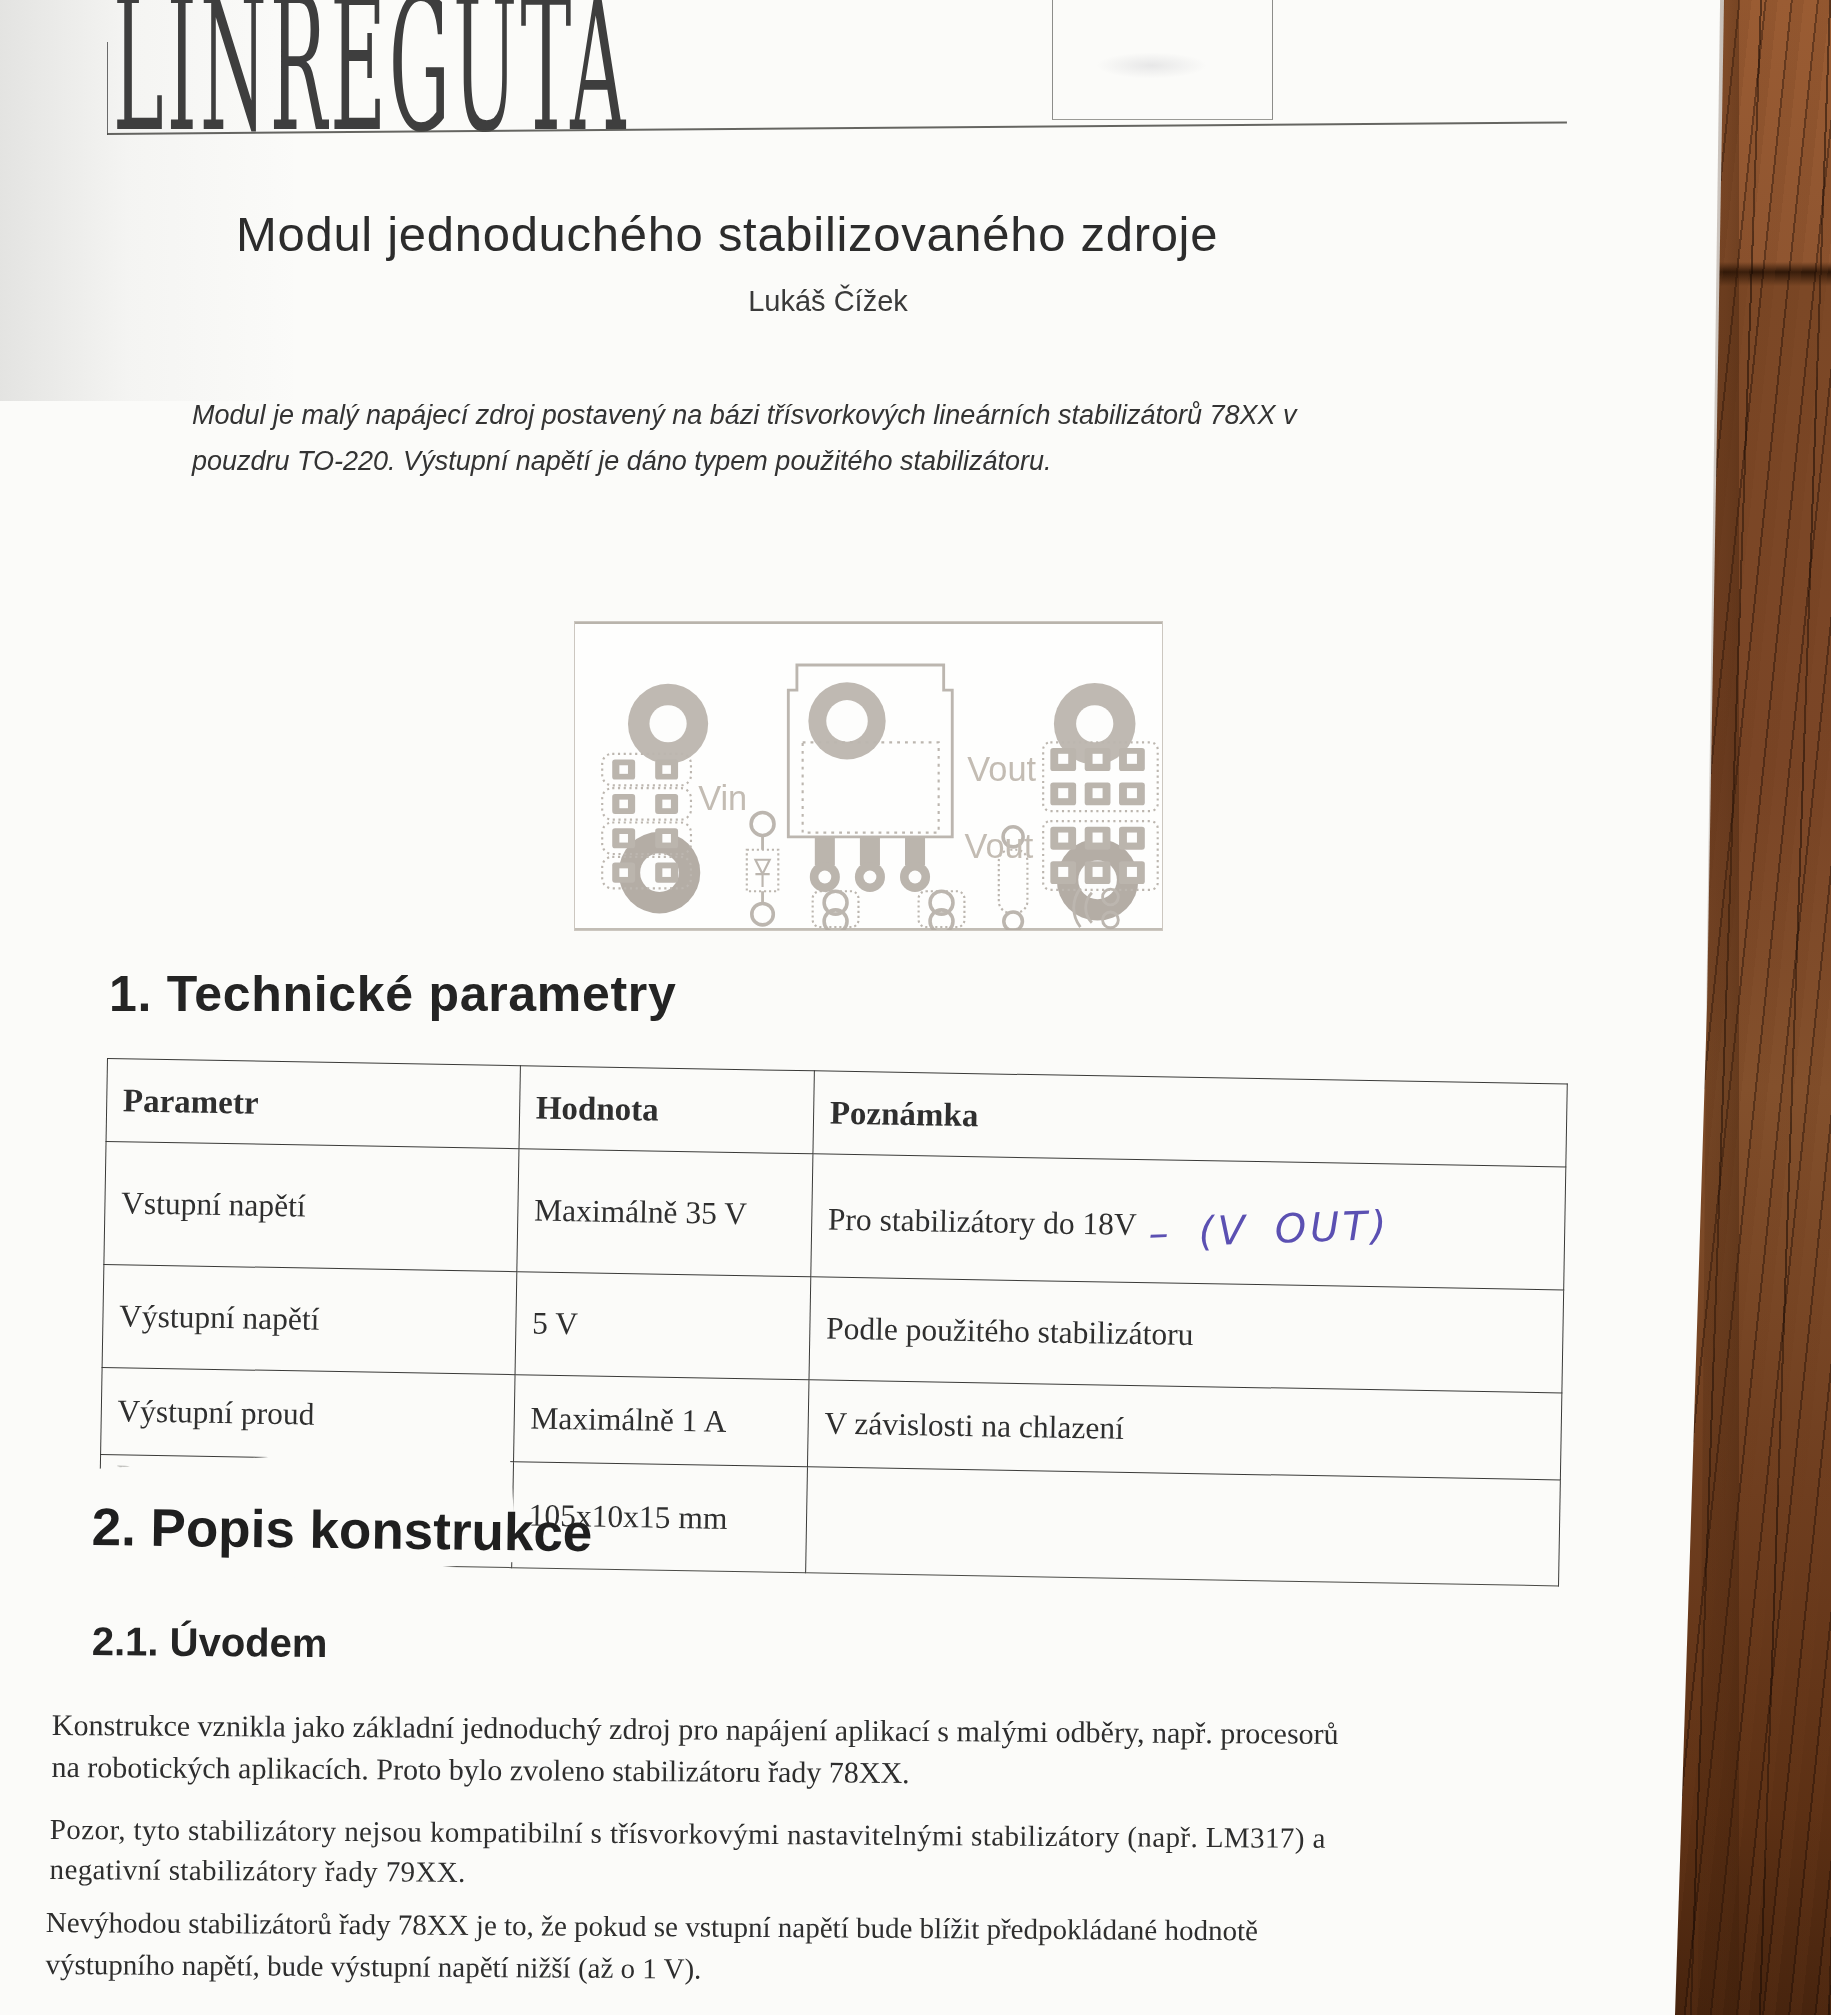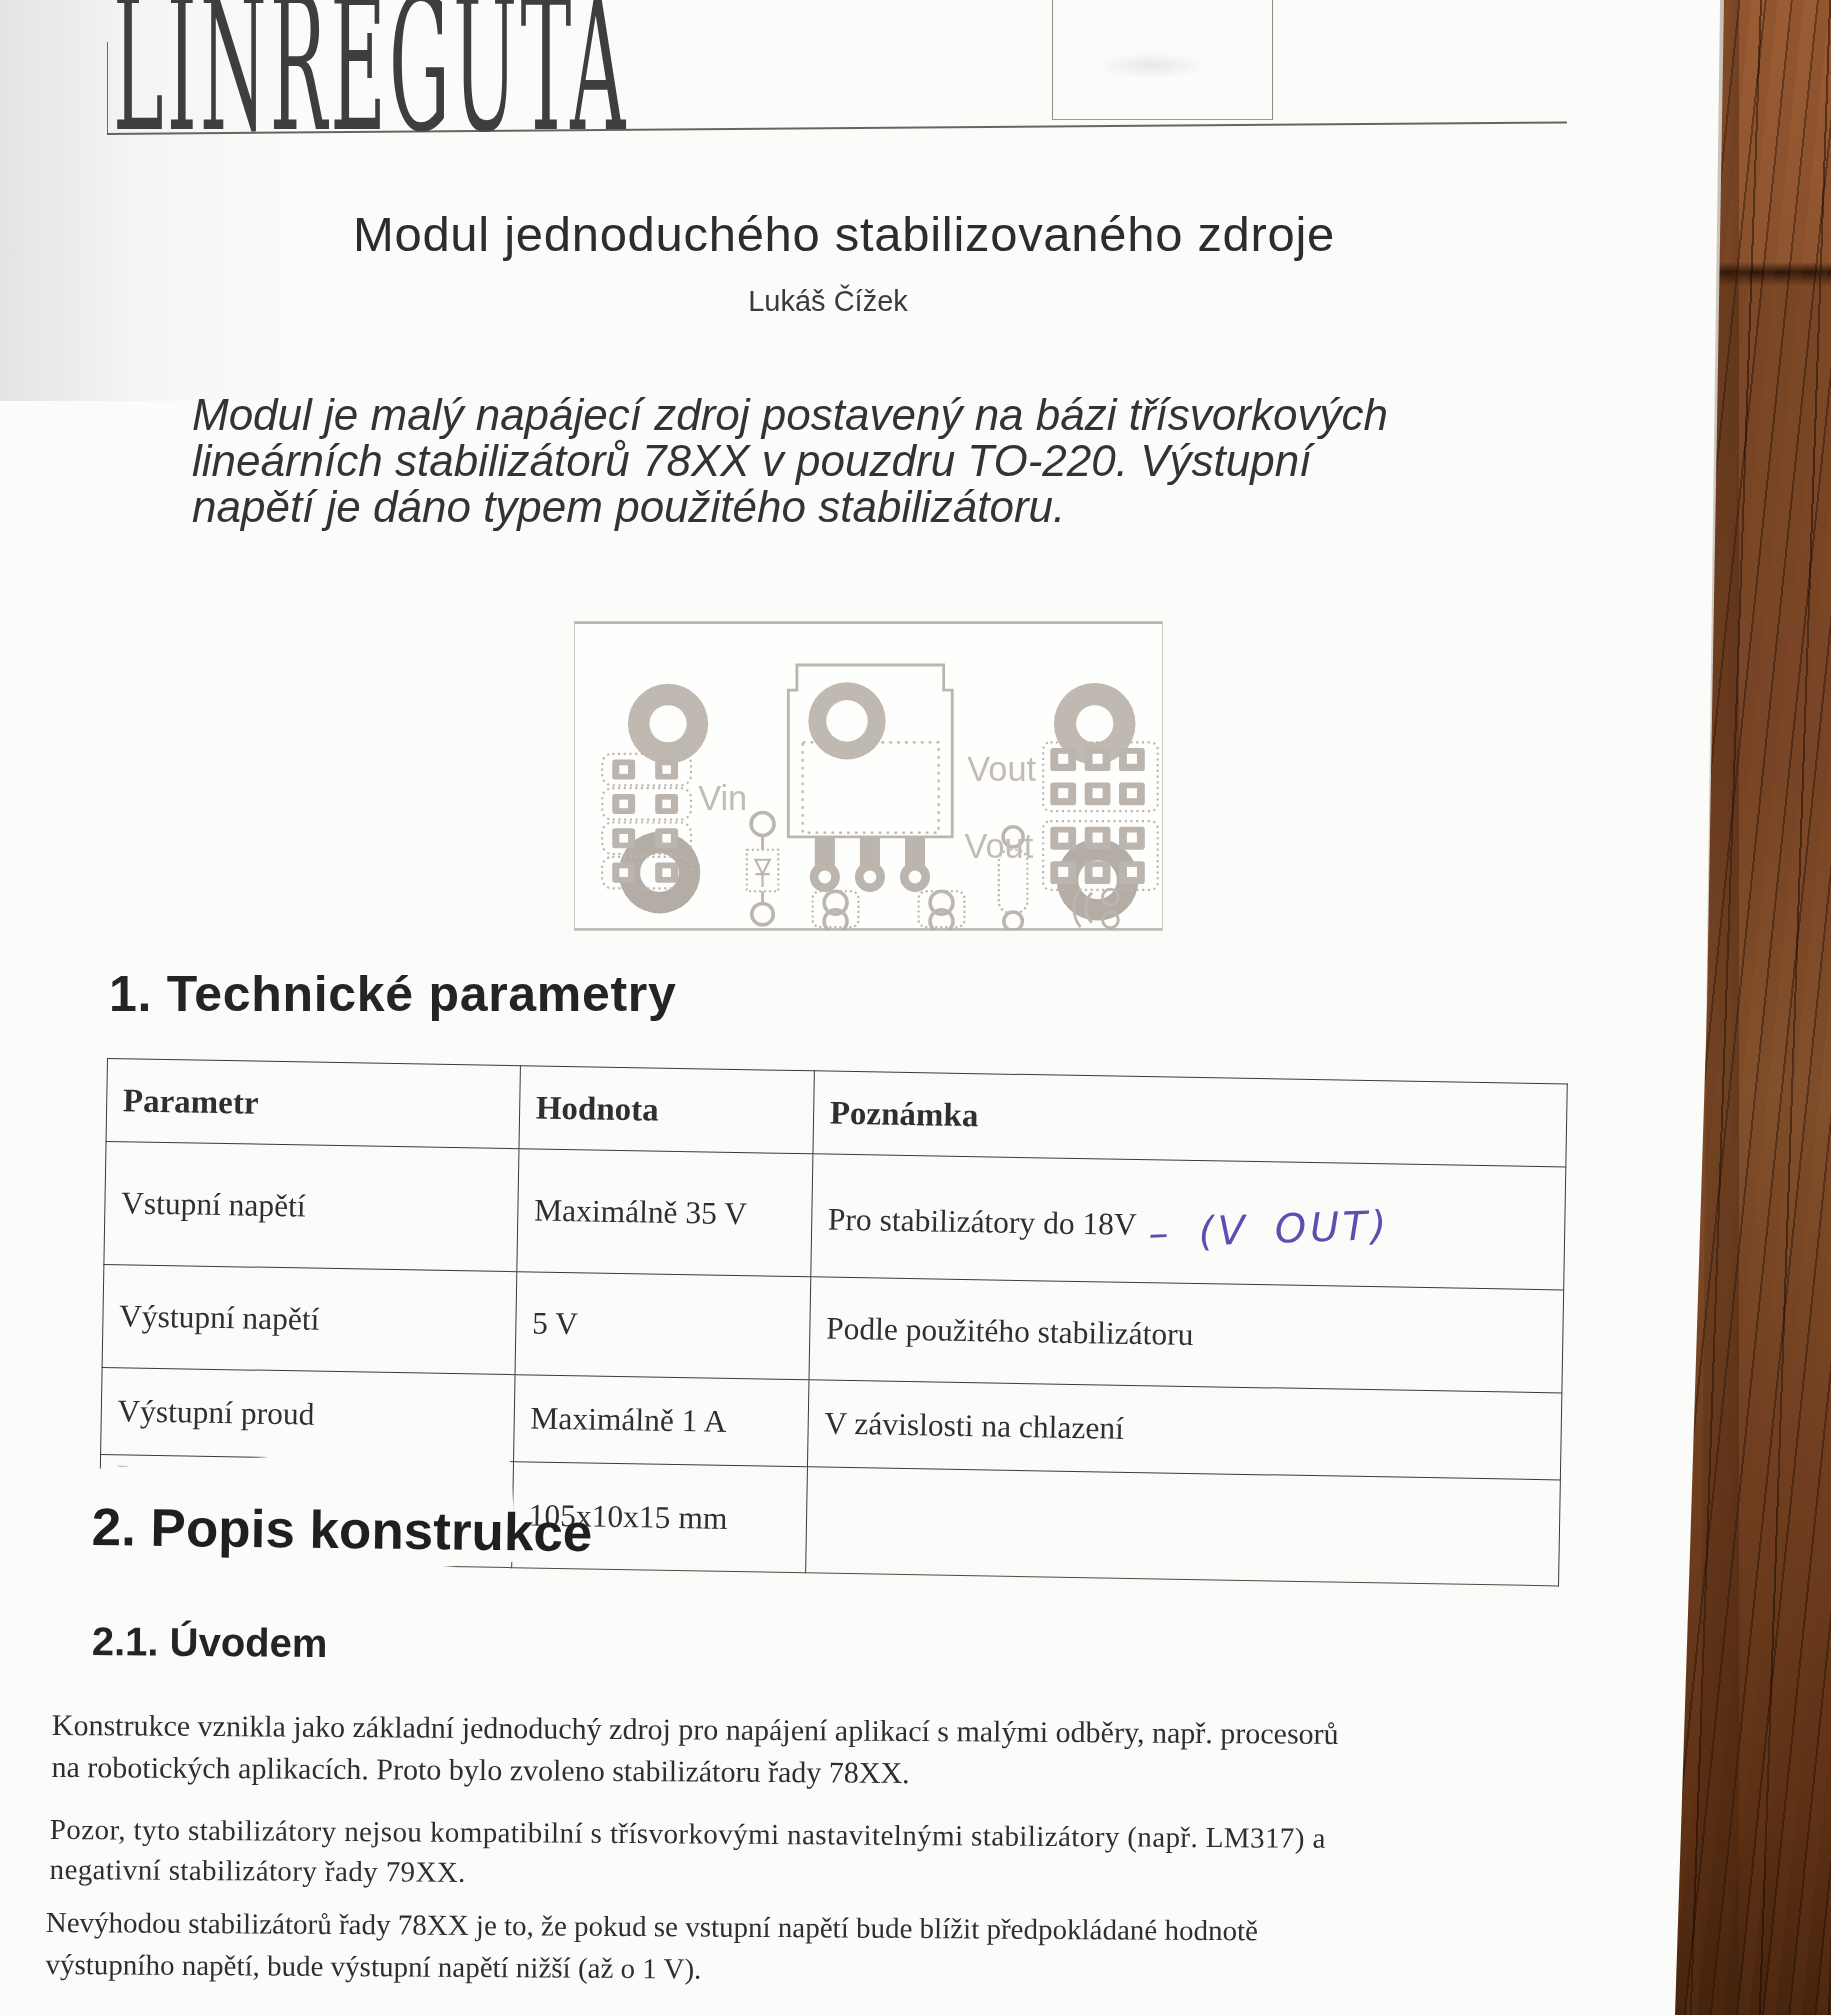--- a/index.html
+++ b/index.html
@@ -46,30 +46,30 @@
     border-top:2.1px solid #4a4a46;opacity:.85;
     transform:rotate(-0.45deg);transform-origin:left center;
   }
   .head-box{
     position:absolute;left:1052px;top:0;width:219px;height:119px;
     border-left:1.4px solid #8d8d8a;border-right:1.4px solid #8d8d8a;border-bottom:1.4px solid #9a9a96;
     background:radial-gradient(ellipse 79px 18.6px at 45% 55%,rgba(110,110,125,.14),rgba(0,0,0,0) 70%);
   }
   
   .doc-title{
-    position:absolute;left:236px;top:206px;width:1216px;text-align:center;
+    position:absolute;left:236px;top:206px;width:1216px;text-align:left;
     font-size:49px;color:#2c2c2c;letter-spacing:0.7px;
   }
   .doc-author{
     position:absolute;left:220px;top:285px;width:1216px;text-align:center;
     font-size:29px;color:#3a3a3a;
   }
   .intro{
     position:absolute;left:192px;top:392px;width:1209px;
-    font-size:44px;line-height:46px;font-style:italic;color:#333;
+    font-size:27px;line-height:46px;font-style:italic;color:#333;
   }
   
   .pcb{
     position:absolute;left:530px;top:621px;width:587px;height:308px;
     background:#fefefd;
     border:1.4px solid #ccc7c0;
     box-shadow:inset 0 2.1px 0 #b9b4ac, inset 0 -2.1px 0 #c2bdb5;
     margin-left:44px;
   }
   .pcb svg{position:absolute;inset:0;}

